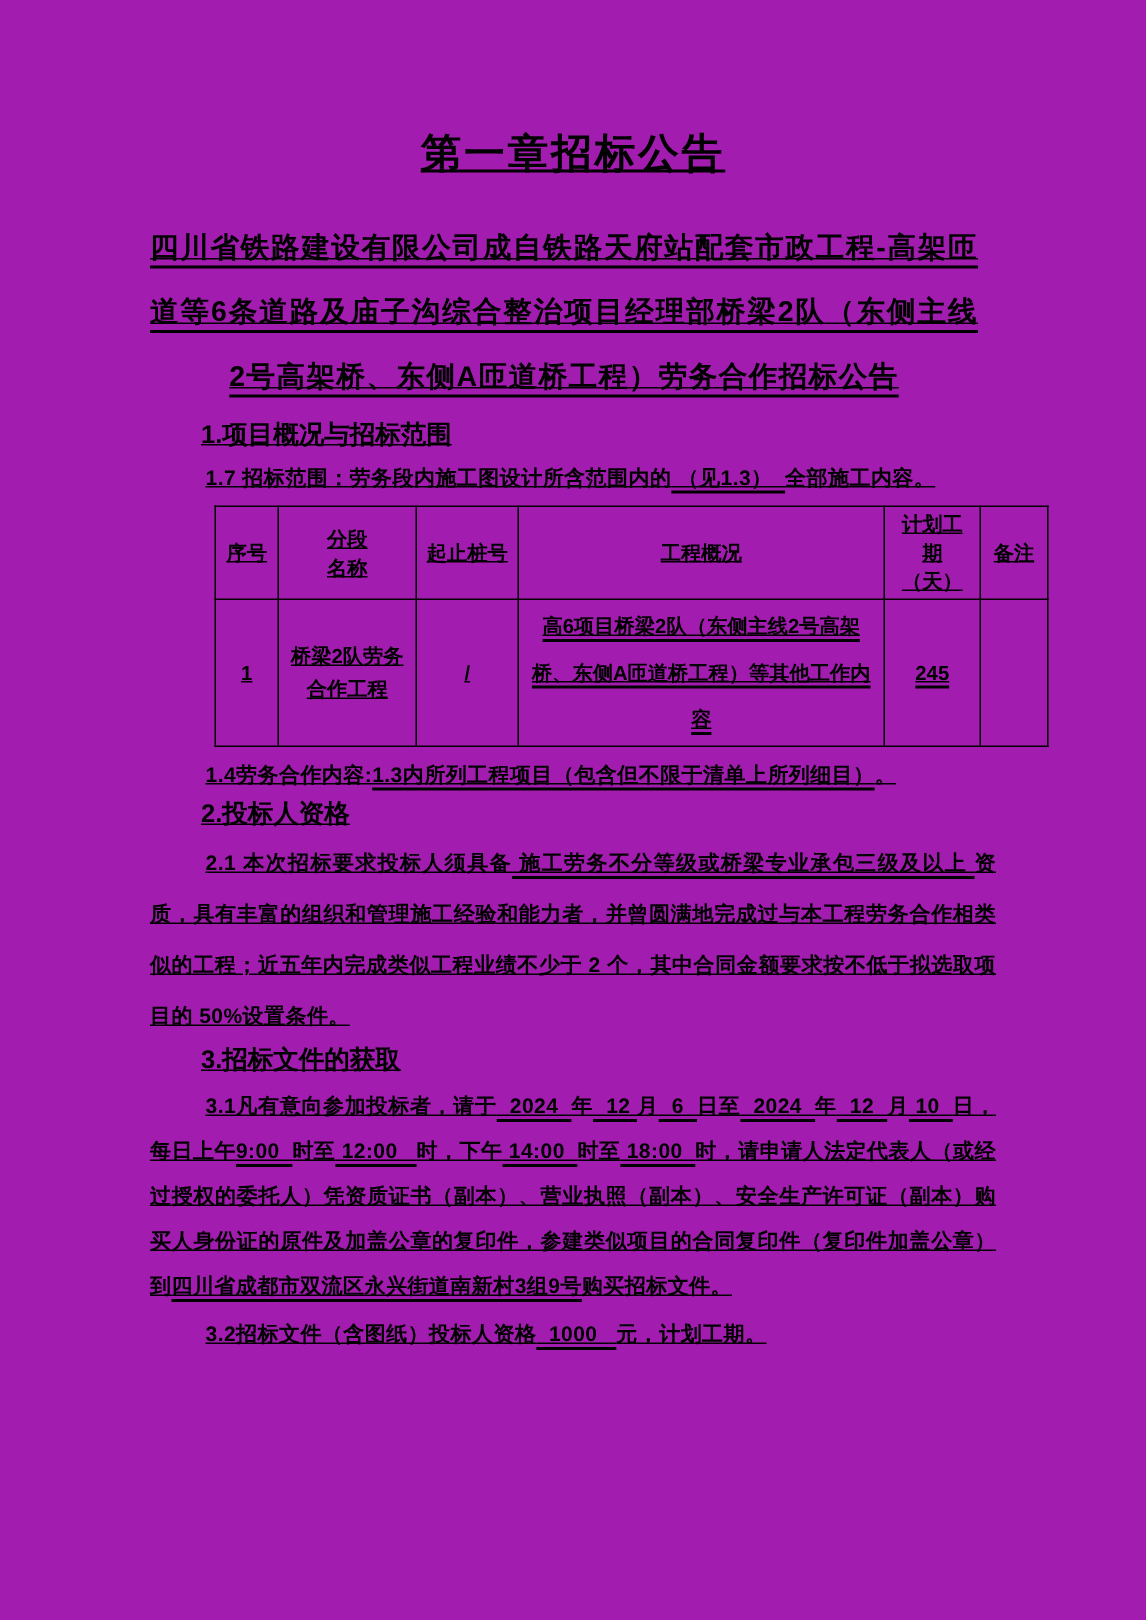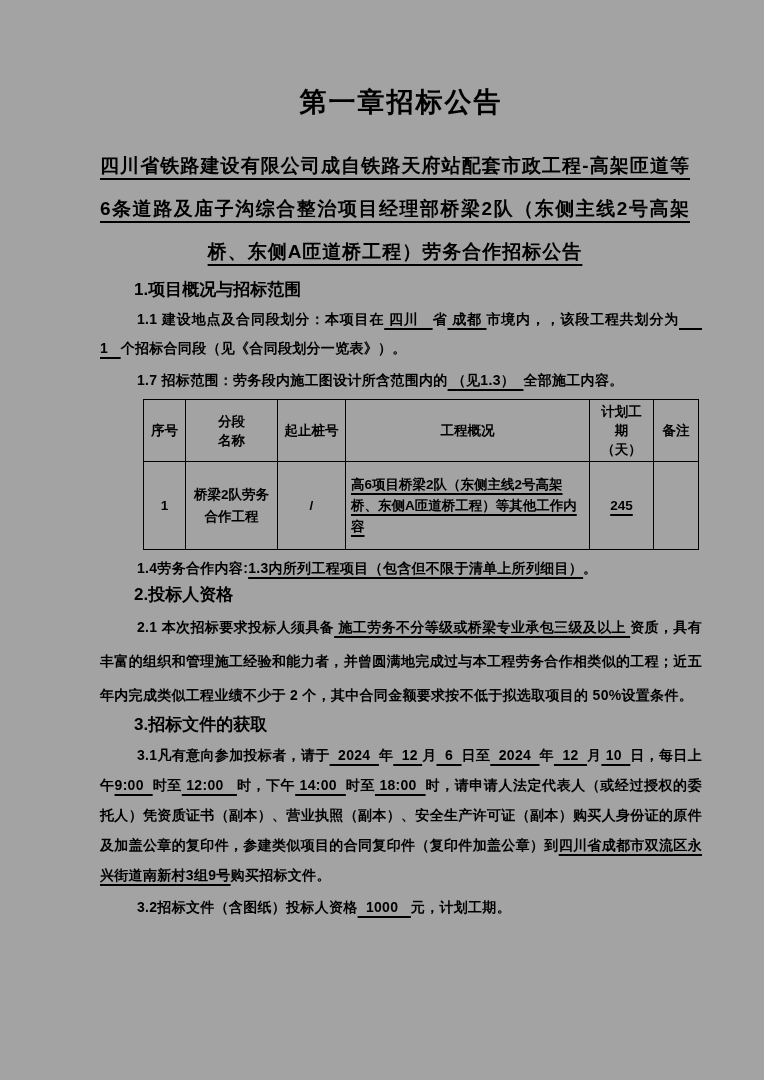--- a/index.html
+++ b/index.html
@@ -1,25 +1,26 @@
 <!DOCTYPE html>
 <html><head>
 <meta charset="utf-8">
 <style>
   html,body { margin:0; padding:0; background:#ffffff; }
   .page {
     position:relative;
     width:764px; height:1080px;
     box-sizing:border-box;
-    padding:84px 62px 0 100px;
-    background:#a3a3a3;
+    padding:84px 100px 0 100px;
+    background:#a21caf;
     color:#000000;
     font-family:"Liberation Sans", sans-serif;
     font-weight:700;
     overflow:hidden;
+    text-decoration:underline;
   }
   .title {
     font-size:27px;
     line-height:36px;
     text-align:center;
     letter-spacing:2px;
     margin:0;
   }
   .subtitle {
     font-size:19px;
@@ -65,35 +66,34 @@
   .tbl th, .tbl td {
     border:1.6px solid #000000;
     font-weight:700;
     text-align:center;
     vertical-align:middle;
     padding:2px 5px;
     box-sizing:border-box;
   }
   .tbl th { white-space:pre-line; line-height:19px; height:42px; }
   .tbl td { height:88px; line-height:22px; }
-  .tbl td.overview { text-align:left; line-height:21px; }
+  .tbl td.overview { text-align:center; line-height:31px; }
   .company { margin-top:0; }
 </style>
 </head>
 <body>
 
 <div class="page">
 
   <h1 class="title">第一章招标公告</h1>
 
   <h2 class="subtitle"><span class="u">四川省铁路建设有限公司成自铁路天府站配套市政工程-高架匝道等6条道路及庙子沟综合整治项目经理部桥梁2队（东侧主线2号高架桥、东侧A匝道桥工程）劳务合作招标公告</span></h2>
 
   <h3 class="h3">1.项目概况与招标范围</h3>
 
-  <p class="para lh29"><span>1.1 建设地点及合同段划分：本项目在</span><span class="u">&nbsp;四川&nbsp;&nbsp;&nbsp;</span><span>省</span><span class="u">&nbsp;成都&nbsp;</span><span>市境内，，该段工程共划分为</span><span class="u">&nbsp;&nbsp;&nbsp;&nbsp;&nbsp;</span><wbr><span class="u">1&nbsp;&nbsp;&nbsp;</span><span>个招标合同段（见《合同段划分一览表》）。</span></p>
 
   <p class="para lh26"><span>1.7 招标范围：劳务段内施工图设计所含范围内的</span><span class="u">&nbsp;（见1.3）&nbsp;&nbsp;</span><span>全部施工内容。</span></p>
 
 
   <table class="tbl">
     <colgroup>
       <col style="width:42px">
         <col style="width:92px">
         <col style="width:68px">
       <col style="width:244px">

